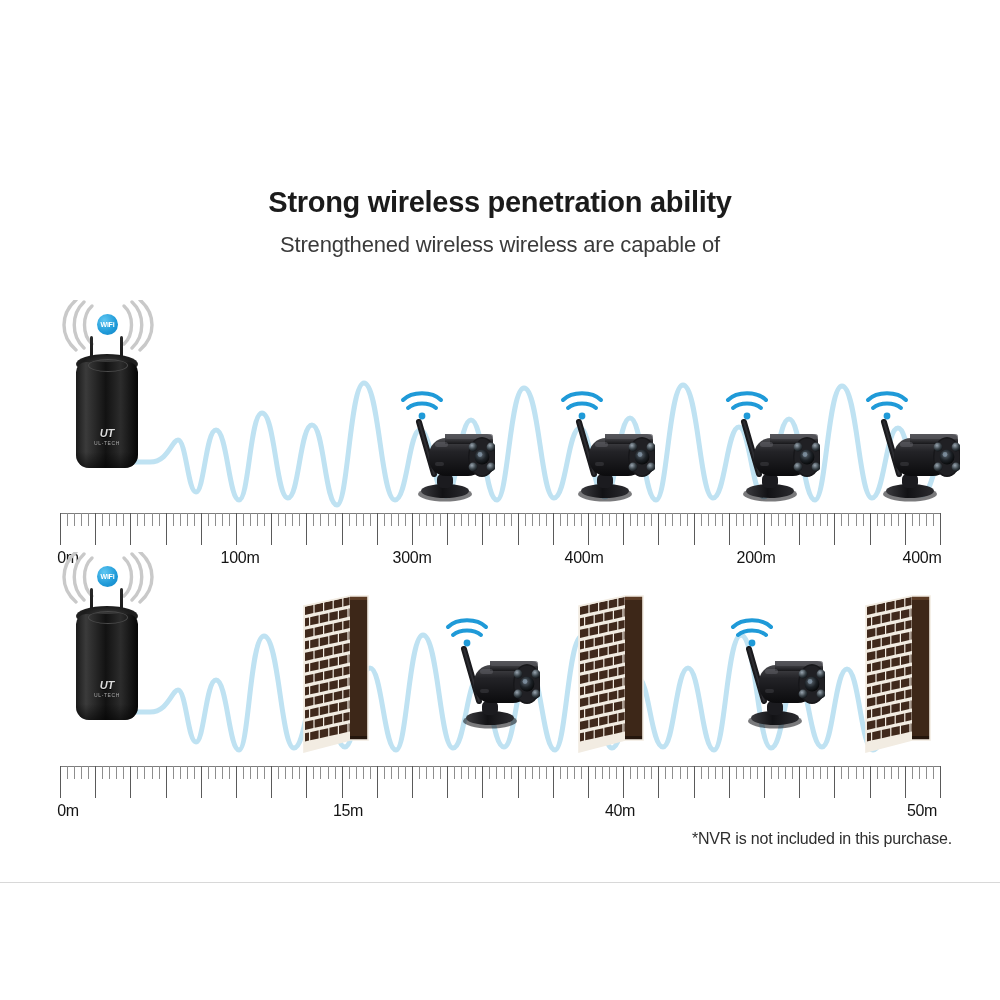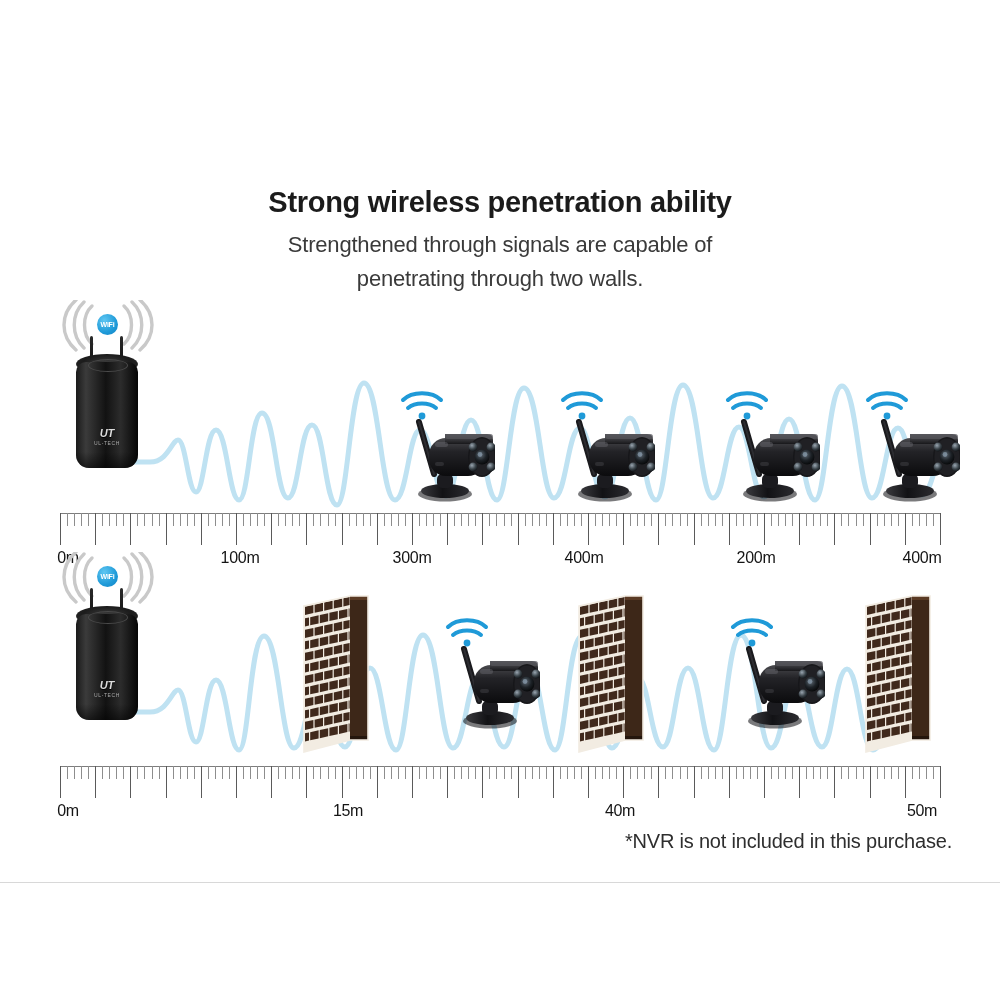--- a/index.html
+++ b/index.html
@@ -20,21 +20,21 @@
   }
   .subtitle{
     font-size:22px;font-weight:normal;color:#3a3a3a;
     line-height:34px;margin-top:6px;letter-spacing:-0.2px;
   }
   .subtitle div{display:block;}
 
   
   .footnote{
     position:absolute;right:48px;top:830px;
-    font-size:20px;color:#2e2e2e;letter-spacing:-0.2px;
+    font-size:16px;color:#2e2e2e;letter-spacing:-0.2px;
   }
 
   
   .divider{
     position:absolute;left:0;top:882px;width:1000px;height:1px;
     background:#d8d8d8;
   }
 
   
   .layer{position:absolute;left:0;top:0;width:1000px;height:1000px;pointer-events:none;}
@@ -98,22 +98,21 @@
   .cam{position:absolute;}
 </style>
 </head>
 <body>
 
 <div id="stage">
 
   <div class="headings">
     <div class="title">Strong wireless penetration ability</div>
     <div class="subtitle">
-      <div>Strengthened through signals are capable of</div>
-      <div>penetrating through two walls.</div>
+      <div>Strengthened wireless wireless are capable of</div>
     </div>
   </div>
 
   <svg class="layer" viewBox="0 0 1000 1000">
     <path d="M110,462
              L150,462
              C168,462 172,440 178,440
              C186,440 188,492 196,492
              C204,492 206,430 216,430
              C227,430 229,500 239,500

